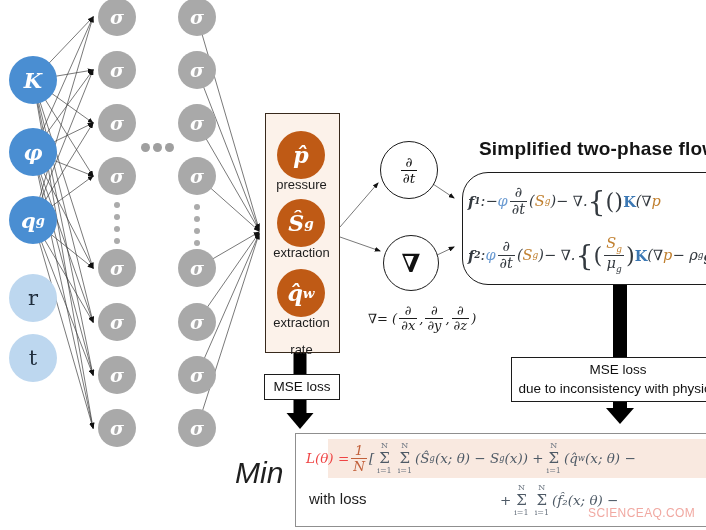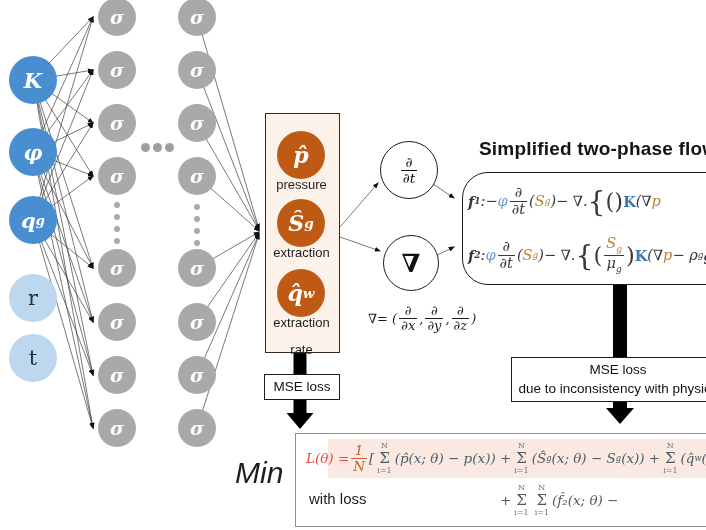--- a/index.html
+++ b/index.html
@@ -337,21 +337,20 @@
     <span class="frac onum">
         <span class="num">1</span>
         <span class="den">N</span>
       </span>
     <span>[</span>
     <span class="sum">
         <span class="lim">N</span>
         <span class="sig">Σ</span>
         <span class="lim">i=1</span>
       </span>
-    <span>(p̂(x; θ) − p(x)) + </span>
     <span class="sum">
         <span class="lim">N</span>
         <span class="sig">Σ</span>
         <span class="lim">i=1</span>
       </span>
     <span>(Ŝ</span>
       <sub>g</sub>
       <span>(x; θ) − S</span>
       <sub>g</sub>
       <span>(x)) + </span>
@@ -375,14 +374,15 @@
     <span class="sum">
         <span class="lim">N</span>
         <span class="sig">Σ</span>
         <span class="lim">i=1</span>
       </span>
     <span>(f̂₂(x; θ) −</span>
   </div>
 
   <div class="totallbl">with loss</div>
   <div class="minlbl">Min</div>
+  <div class="wmark">SCIENCEAQ.COM</div>
 
 </div>
 
 </body></html>

